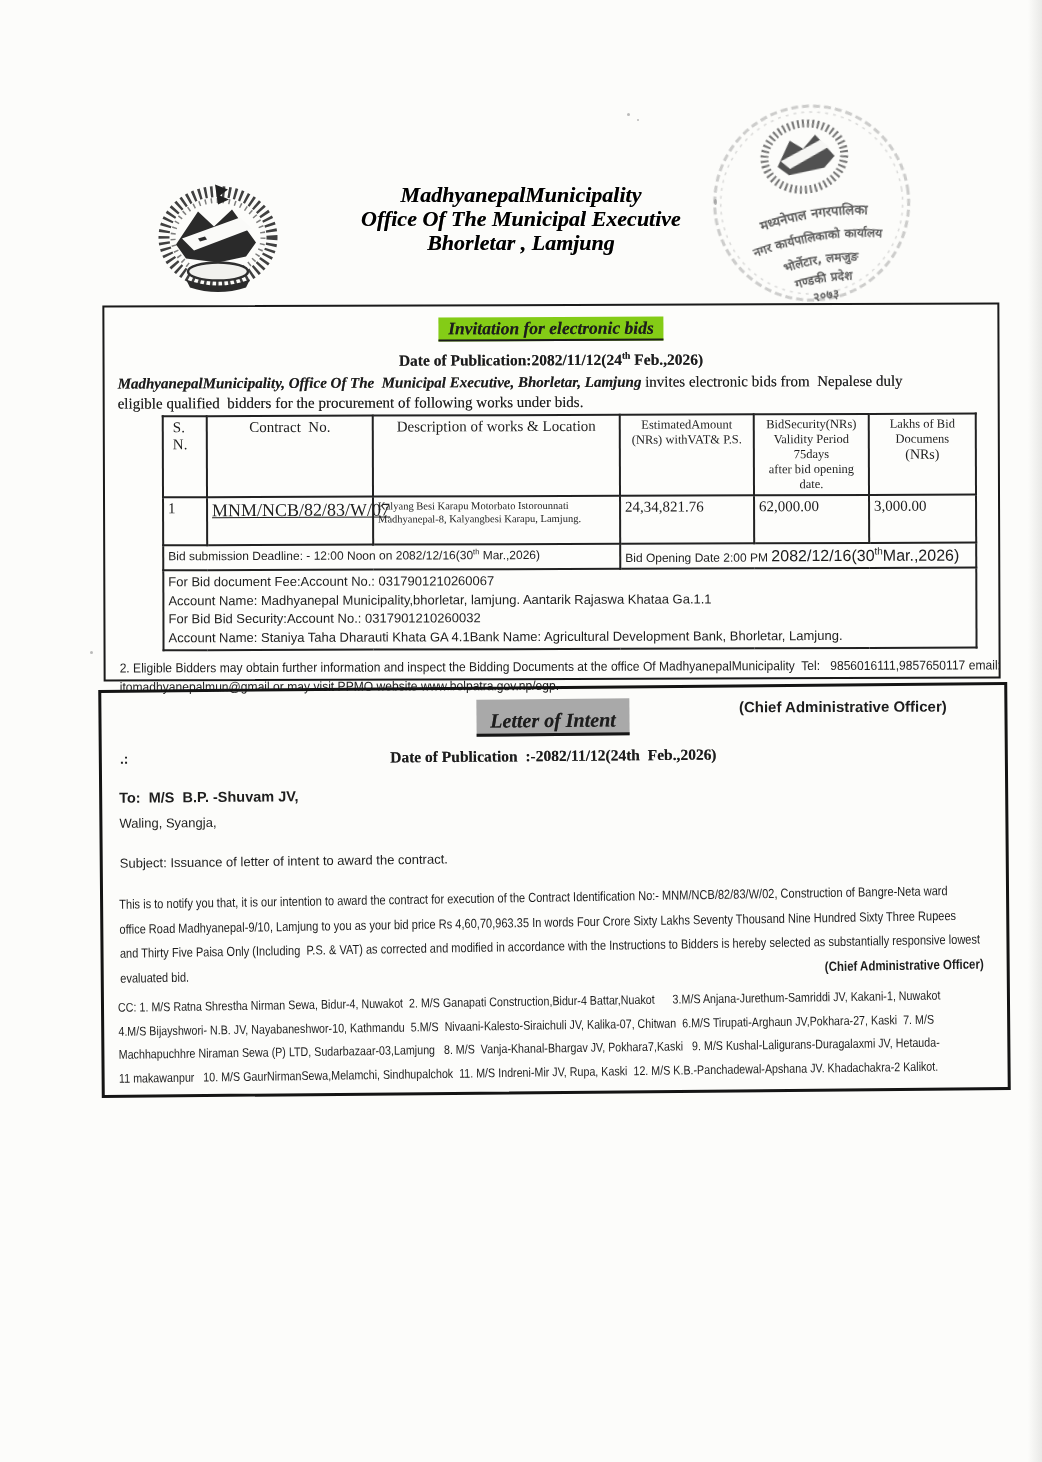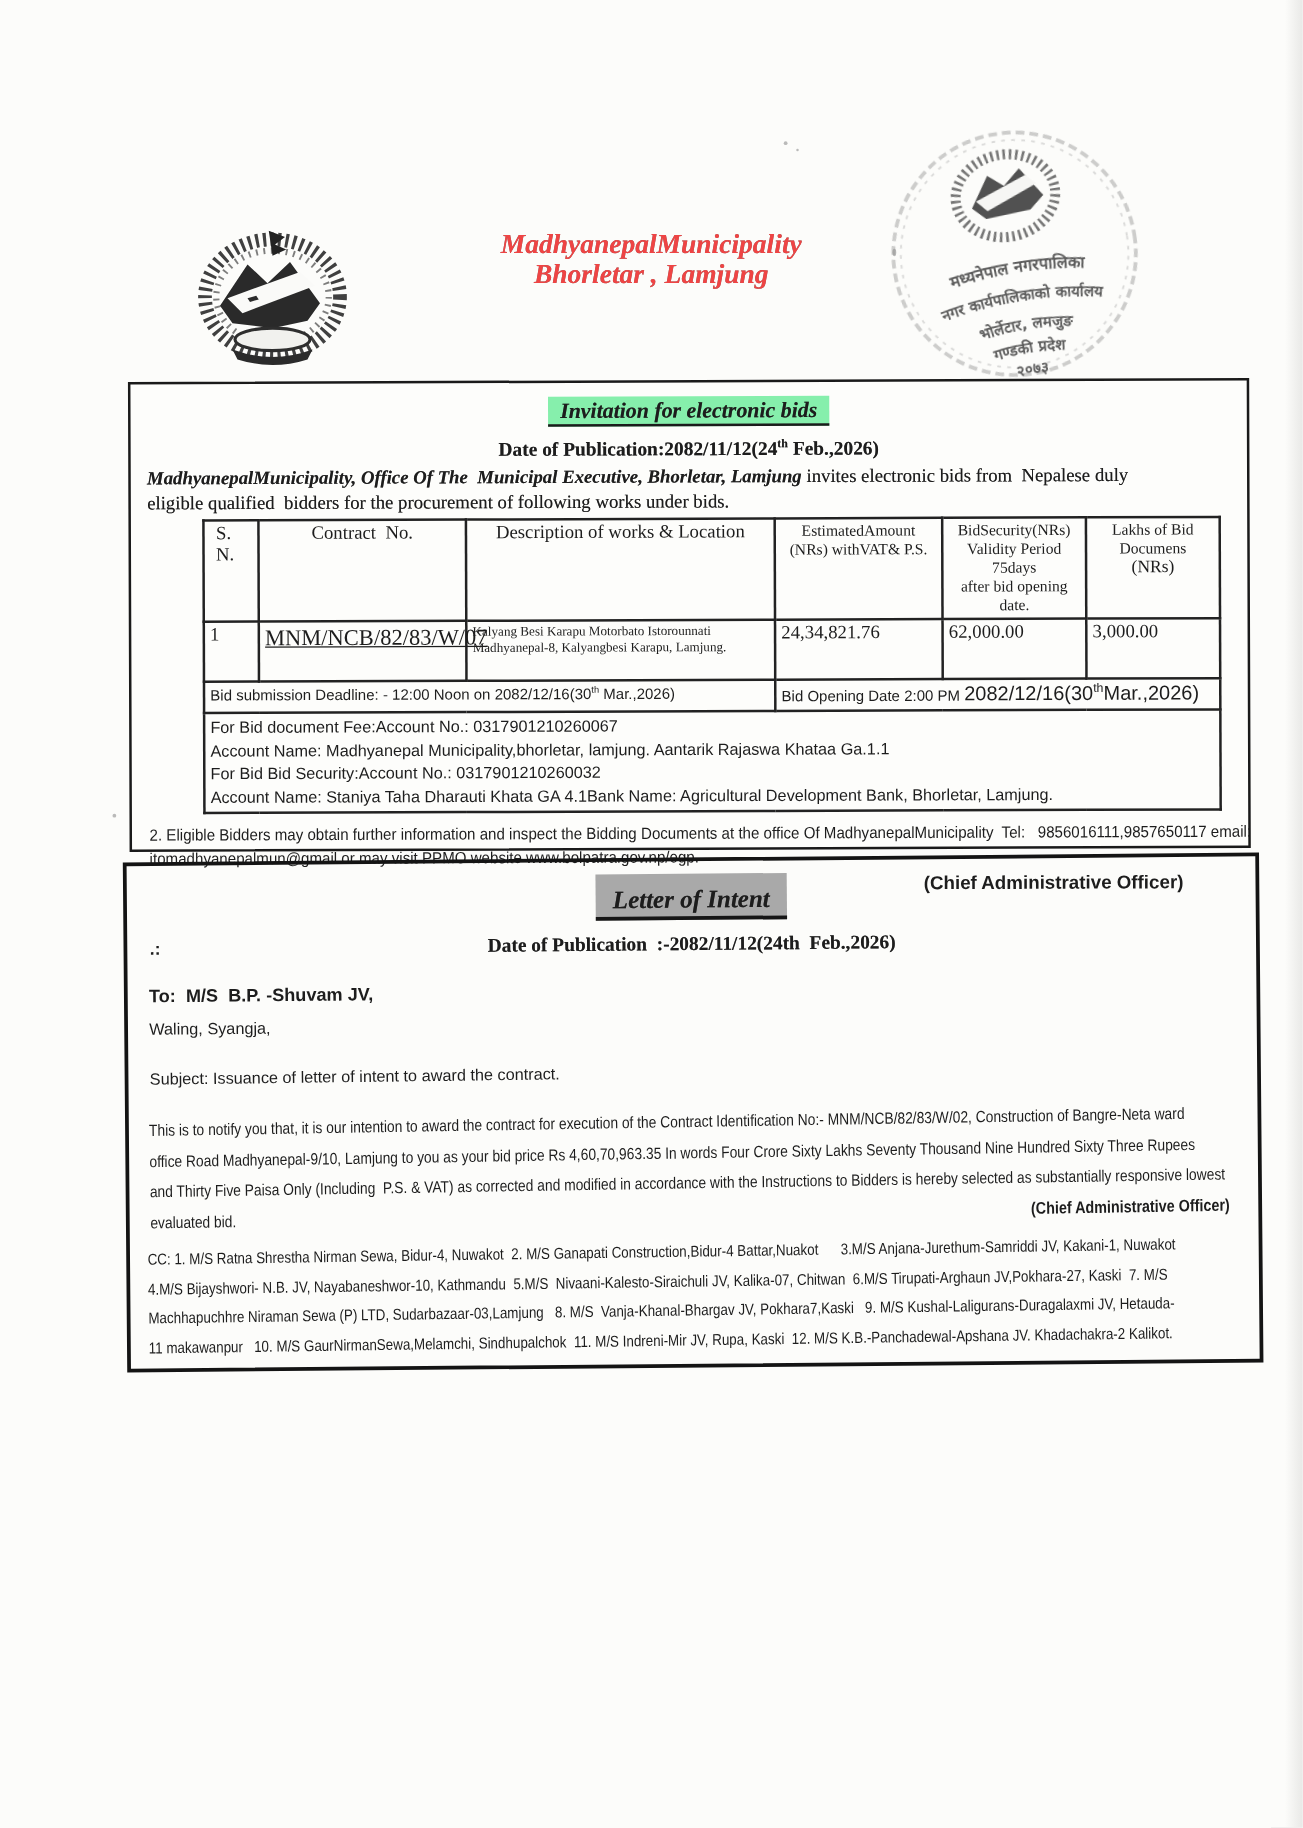--- a/index.html
+++ b/index.html
@@ -14,36 +14,36 @@
   }
   .pre{white-space:pre-wrap;}
   .nowrap{white-space:pre;}
   .soft{text-shadow:0 0 0.45px rgba(20,20,20,.6);}
 
   
   .logo{position:absolute;left:148px;top:180px;width:140px;height:118px;filter:blur(.3px);}
   .title-block{
     position:absolute;left:0;top:183px;width:100%;text-align:center;
     font-family:"Liberation Serif",serif;font-style:italic;font-weight:bold;
-    font-size:22px;line-height:24px;color:#ef4444;
+    font-size:22px;line-height:24px;color:#000000;
   }
   .stamp{
     position:absolute;left:700px;top:96px;width:224px;height:218px;
     transform:rotate(-9deg);opacity:.88;filter:blur(.35px);
   }
   .stamp text{font-family:"DejaVu Sans",sans-serif;font-weight:bold;fill:#474747;}
 
   
   .box1{
     position:absolute;left:103px;top:304px;width:893px;height:372px;
     border:2px solid #1a1a1a;transform:rotate(-.2deg);background:rgba(255,255,255,.25);
   }
   .inv-title-wrap{text-align:center;margin-top:11px;}
   .hl1{
-    display:inline-block;background:#86efac;padding:1px 10px 0 10px;
+    display:inline-block;background:#84cc16;padding:1px 10px 0 10px;
     border-bottom:2px solid #1b1b1b;
     font-family:"Liberation Serif",serif;font-style:italic;font-weight:bold;font-size:17.5px;
   }
   .inv-date{
     text-align:center;margin-top:9px;font-family:"Liberation Serif",serif;
     font-weight:bold;font-size:15.5px;
   }
   sup.s{vertical-align:super;font-size:.62em;}
   .inv-intro{
     margin:3px 12px 0 13px;font-family:"Liberation Serif",serif;font-size:15px;line-height:20px;
@@ -114,20 +114,21 @@
     <path d="M67 3 l3 20 11-5 -9-4 8-6z" fill="#222"></path>
     <path d="M28 63 L50 30 L66 45 L84 28 L108 61 L98 75 L70 81 L38 77 Z" fill="#2a2a2a"></path>
     <path d="M34 57 L92 36 L104 47 L46 69 Z" fill="#fafaf8"></path>
     <path d="M50 57 l7 -2 2 3 -7 2z" fill="#2b2b2b"></path>
     <ellipse cx="70" cy="90" rx="30" ry="9" fill="#f1f1ee" stroke="#2e2e2e" stroke-width="2.5"></ellipse>
     <path d="M38 98 q32 12 64 0 l-4 8 q-28 9 -56 0 z" fill="#2b2b2b"></path>
   </svg>
 
   <div class="title-block soft">
     <div>MadhyanepalMunicipality</div>
+    <div>Office Of The Municipal Executive</div>
     <div>Bhorletar , Lamjung</div>
   </div>
 
   <svg class="stamp" viewBox="0 0 224 218" aria-hidden="true">
     <circle cx="112" cy="107" r="97" fill="none" stroke="#8f8f8f" stroke-width="3" stroke-dasharray="7 4" opacity=".5"></circle>
     <circle cx="112" cy="107" r="91" fill="none" stroke="#9a9a9a" stroke-width="1.5" stroke-dasharray="3 5" opacity=".4"></circle>
     <ellipse cx="112" cy="60" rx="40" ry="33" fill="none" stroke="#3d3d3d" stroke-width="8" stroke-dasharray="2 3" opacity=".8"></ellipse>
     <path d="M84 66 L100 42 L112 52 L126 40 L142 64 L130 74 L94 76 Z" fill="#3a3a3a"></path>
     <path d="M88 61 L130 46 L138 54 L96 70 Z" fill="#f6f6f4"></path>
     <path id="arc1" d="M34 132 Q 112 112 190 132" fill="none"></path>

